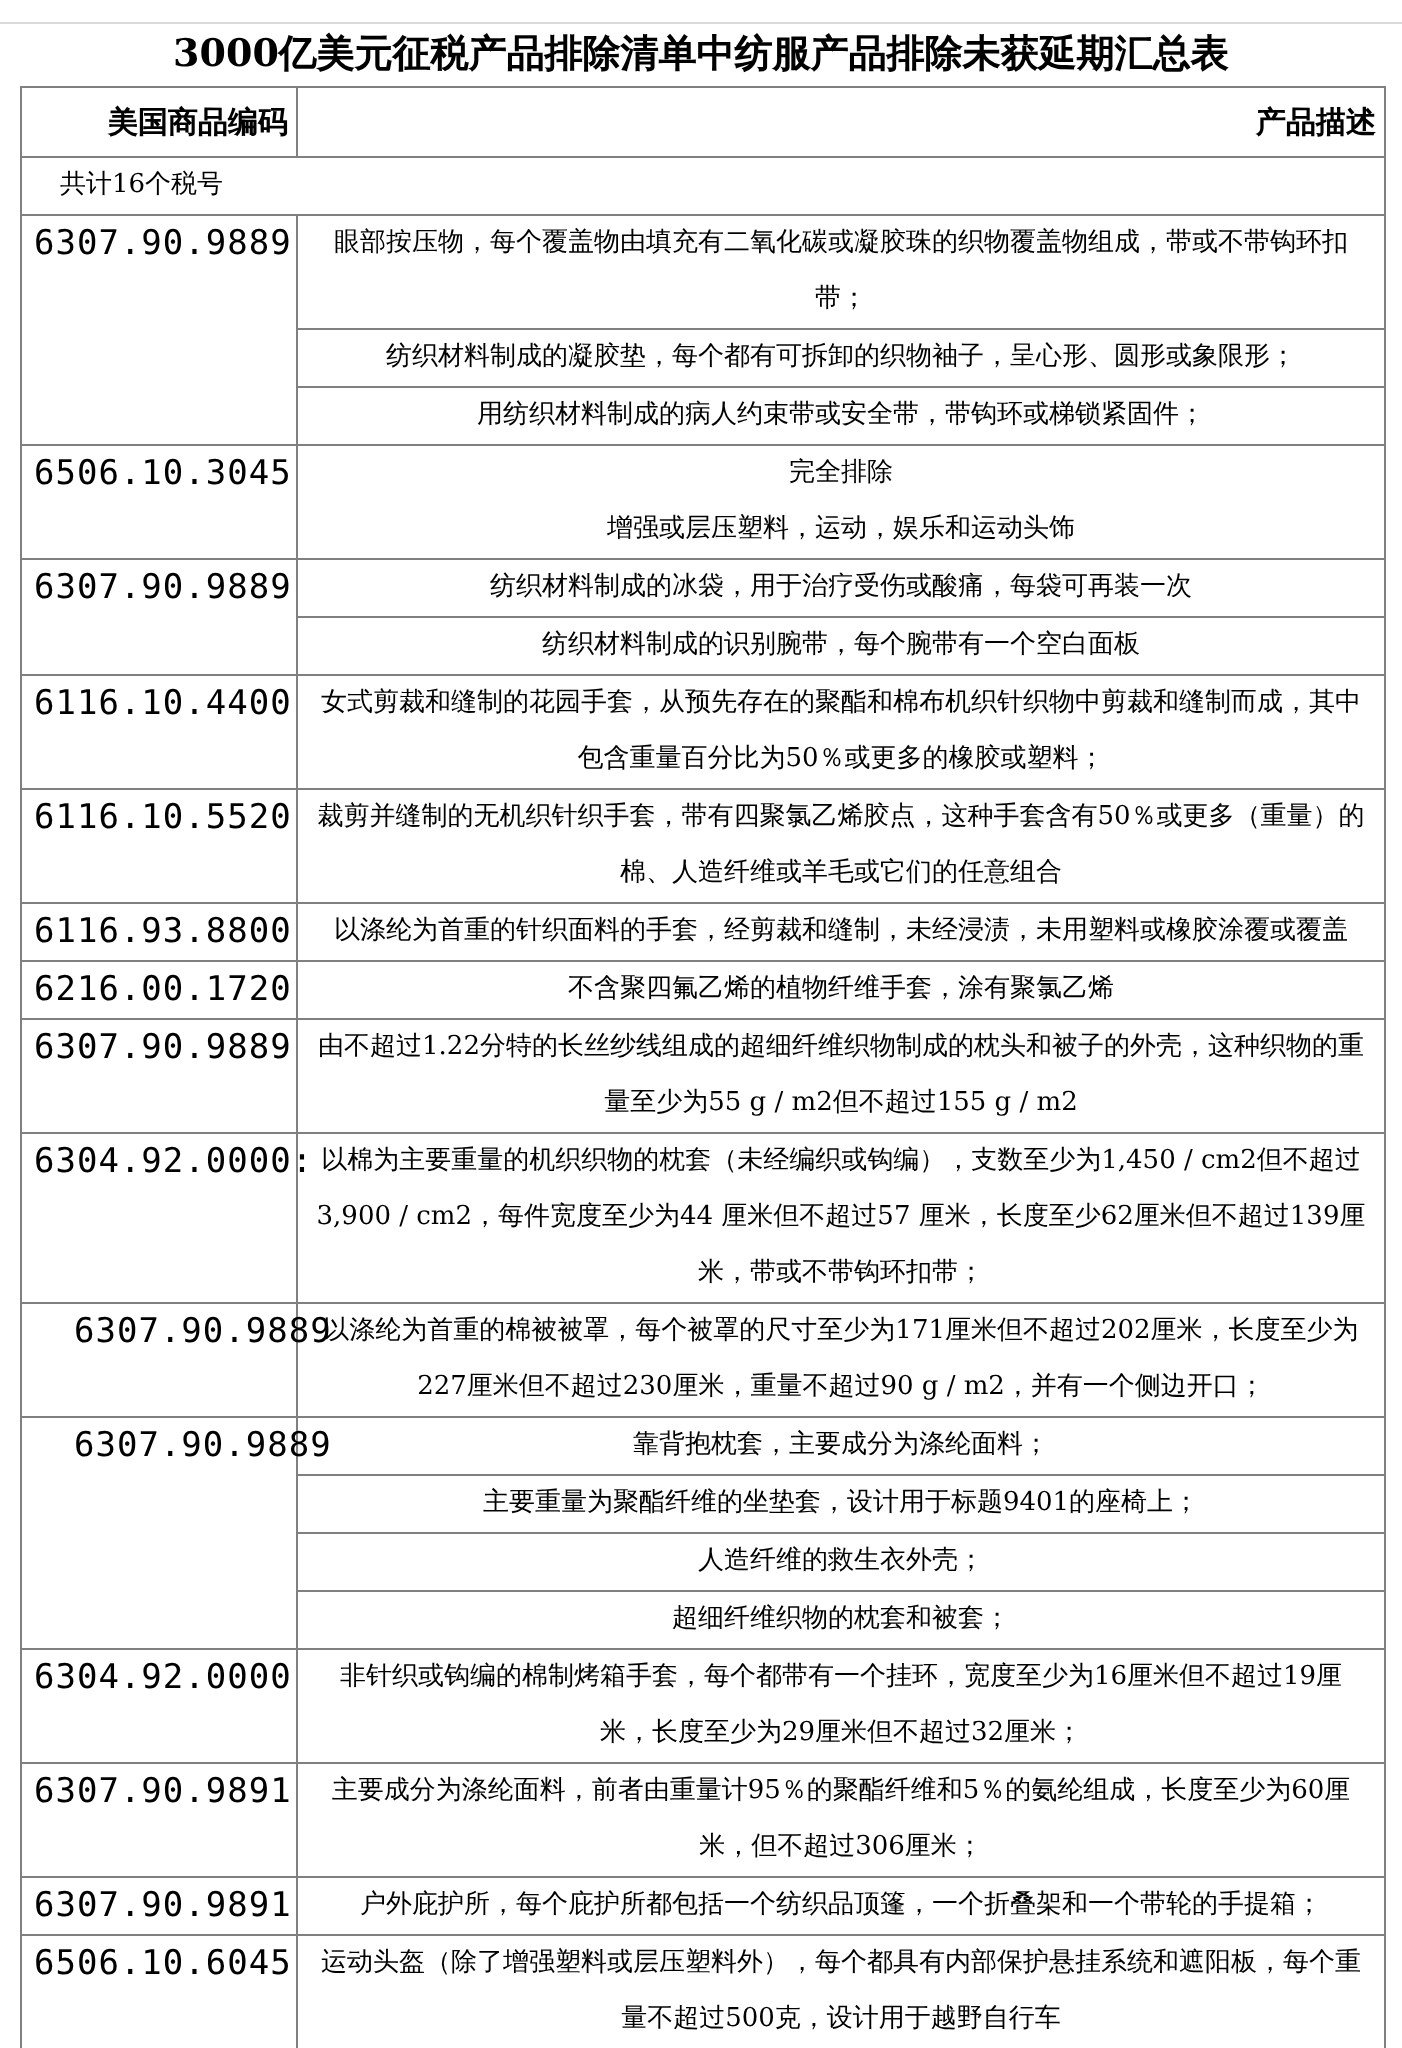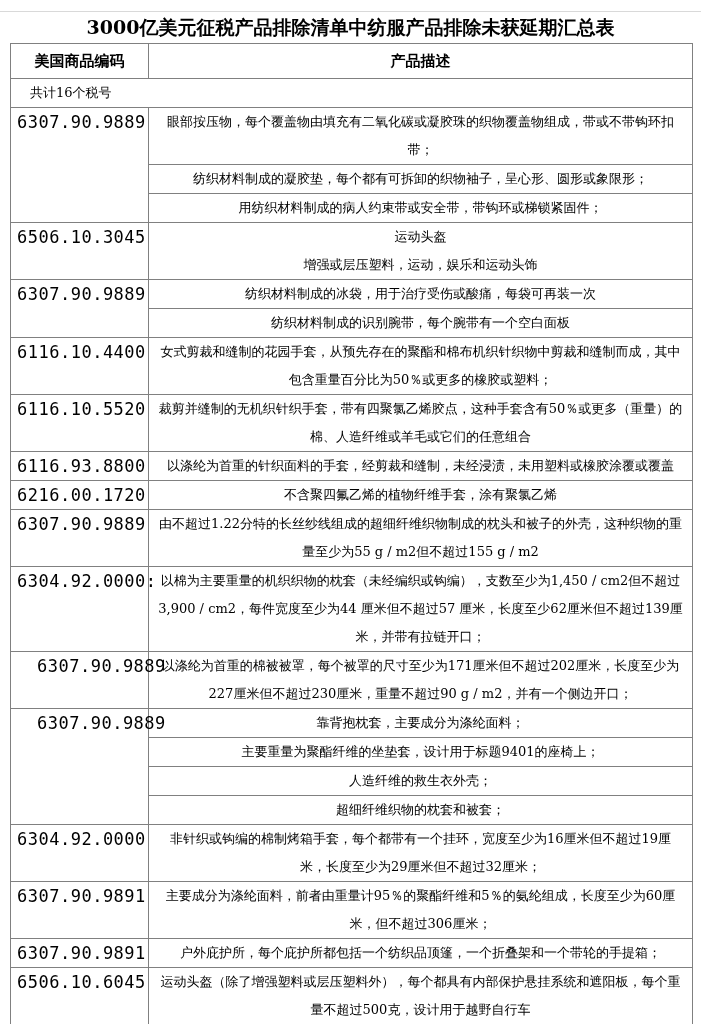--- a/index.html
+++ b/index.html
@@ -35,21 +35,21 @@
     width: 682px;
     margin-left: 10px;
   }
   table.grid col.c1 { width: 138px; }
   table.grid col.c2 { width: 544px; }
   table.grid th {
     border: 1px solid #808080;
     height: 34px;
     font-size: 15px;
     font-weight: bold;
-    text-align: center;
+    text-align: right;
     vertical-align: middle;
     padding: 0 4px;
   }
   table.grid td {
     border: 1px solid #808080;
     vertical-align: top;
   }
   td.code {
     font-family: "DejaVu Sans Mono", "Liberation Mono", monospace;
     font-size: 17px;
@@ -107,21 +107,21 @@
           </td>
         </tr>
         <tr>
           <td class="desc">
             <div class="para">用纺织材料制成的病人约束带或安全带，带钩环或梯锁紧固件；</div>
           </td>
         </tr>
         <tr>
           <td class="code" rowspan="1">6506.10.3045</td>
           <td class="desc">
-            <div class="para">运动头盔</div>
+            <div class="para">完全排除</div>
             <div class="para">增强或层压塑料，运动，娱乐和运动头饰</div>
           </td>
         </tr>
         <tr>
           <td class="code" rowspan="2">6307.90.9889</td>
           <td class="desc">
             <div class="para">纺织材料制成的冰袋，用于治疗受伤或酸痛，每袋可再装一次</div>
           </td>
         </tr>
         <tr>
@@ -155,21 +155,21 @@
         </tr>
         <tr>
           <td class="code" rowspan="1">6307.90.9889</td>
           <td class="desc">
             <div class="para">由不超过1.22分特的长丝纱线组成的超细纤维织物制成的枕头和被子的外壳，这种织物的重量至少为55 g / m2但不超过155 g / m2</div>
           </td>
         </tr>
         <tr>
           <td class="code" rowspan="1">6304.92.0000:</td>
           <td class="desc">
-            <div class="para">以棉为主要重量的机织织物的枕套（未经编织或钩编），支数至少为1,450 / cm2但不超过3,900 / cm2，每件宽度至少为44 厘米但不超过57 厘米，长度至少62厘米但不超过139厘米，并带有拉链开口；</div>
+            <div class="para">以棉为主要重量的机织织物的枕套（未经编织或钩编），支数至少为1,450 / cm2但不超过3,900 / cm2，每件宽度至少为44 厘米但不超过57 厘米，长度至少62厘米但不超过139厘米，带或不带钩环扣带；</div>
           </td>
         </tr>
         <tr>
           <td class="code indent" rowspan="1">6307.90.9889</td>
           <td class="desc">
             <div class="para">以涤纶为首重的棉被被罩，每个被罩的尺寸至少为171厘米但不超过202厘米，长度至少为227厘米但不超过230厘米，重量不超过90 g / m2，并有一个侧边开口；</div>
           </td>
         </tr>
         <tr>
           <td class="code indent" rowspan="4">6307.90.9889</td>

